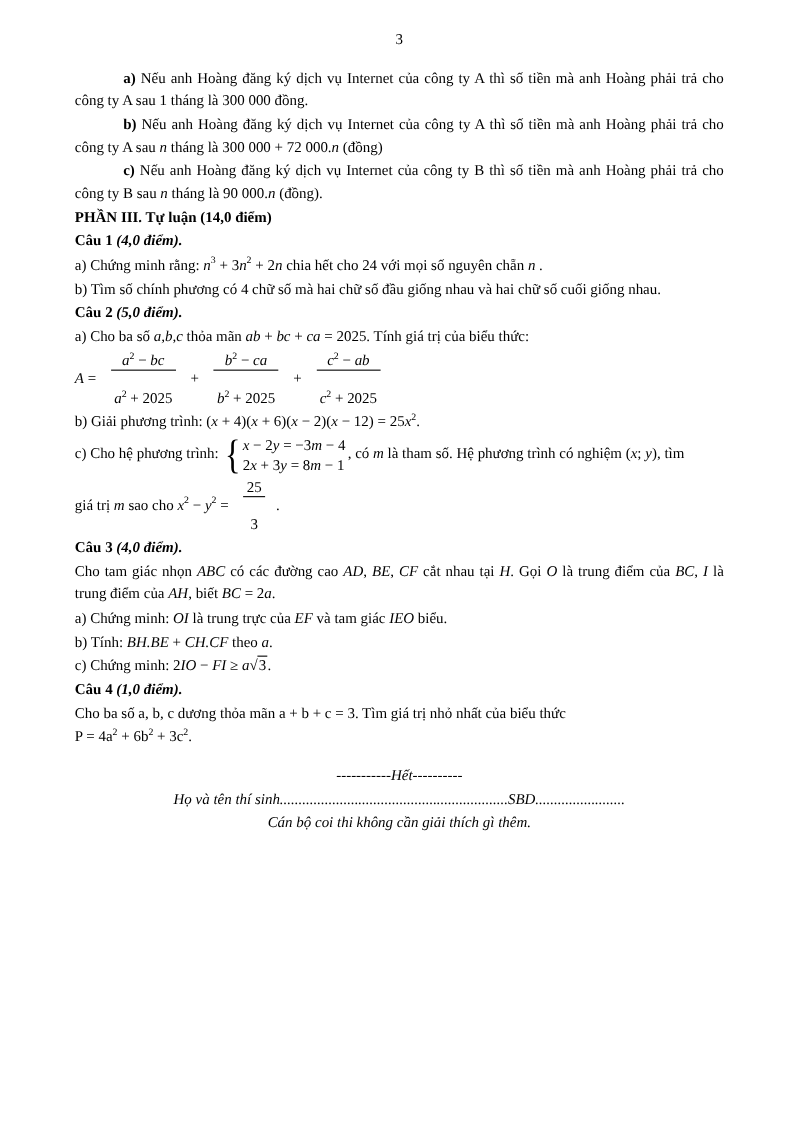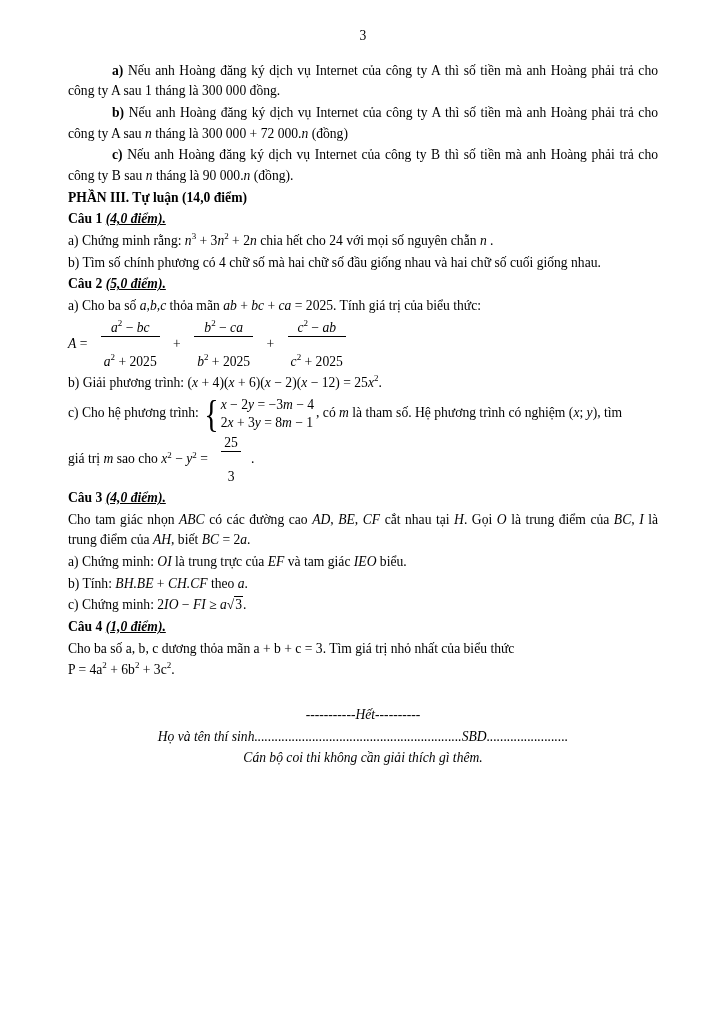--- a/index.html
+++ b/index.html
@@ -13,25 +13,25 @@
     font-size: 13.6px;
     line-height: 1.52;
     padding: 26px 66px 0 68px;
     overflow: hidden;
   }
   .page-number { text-align: center; margin-bottom: 14px; }
   .para { text-align: justify; margin: 0 0 1px 0; }
   .para.indent { text-indent: 44px; }
   .para.center { text-align: center; }
   .para.math { margin: 3px 0; }
-  .para.footer-gap { margin-top: 24px; }
+  .para.footer-gap { margin-top: 14px; }
 
   .rs-b  { font-weight: 700; }
   .rs-i  { font-style: italic; }
-  .rs-bi { font-weight: 700; font-style: italic; text-decoration: underline; }
+  .rs-bi { font-weight: 700; font-style: italic; }
   .rs-sup { font-size: 0.66em; vertical-align: super; line-height: 0; }
 
   .frac { display: inline-block; vertical-align: middle; text-align: center; margin: 0 10px; line-height: 1.15; }
   .frac > .num { display: block; padding: 0 3px 1px 3px; border-bottom: 1px solid #000; }
   .frac > .den { display: block; padding: 17px 3px 0 3px; }
 
   .system { display: inline-flex; align-items: center; vertical-align: middle; margin: 0 2px; }
   .system > .brace { display: inline-block; font-size: 30px; line-height: 1; transform: scaleY(1.25); margin-right: 2px; font-weight: 400; }
   .system .sys-line { display: block; line-height: 1.3; }
 

